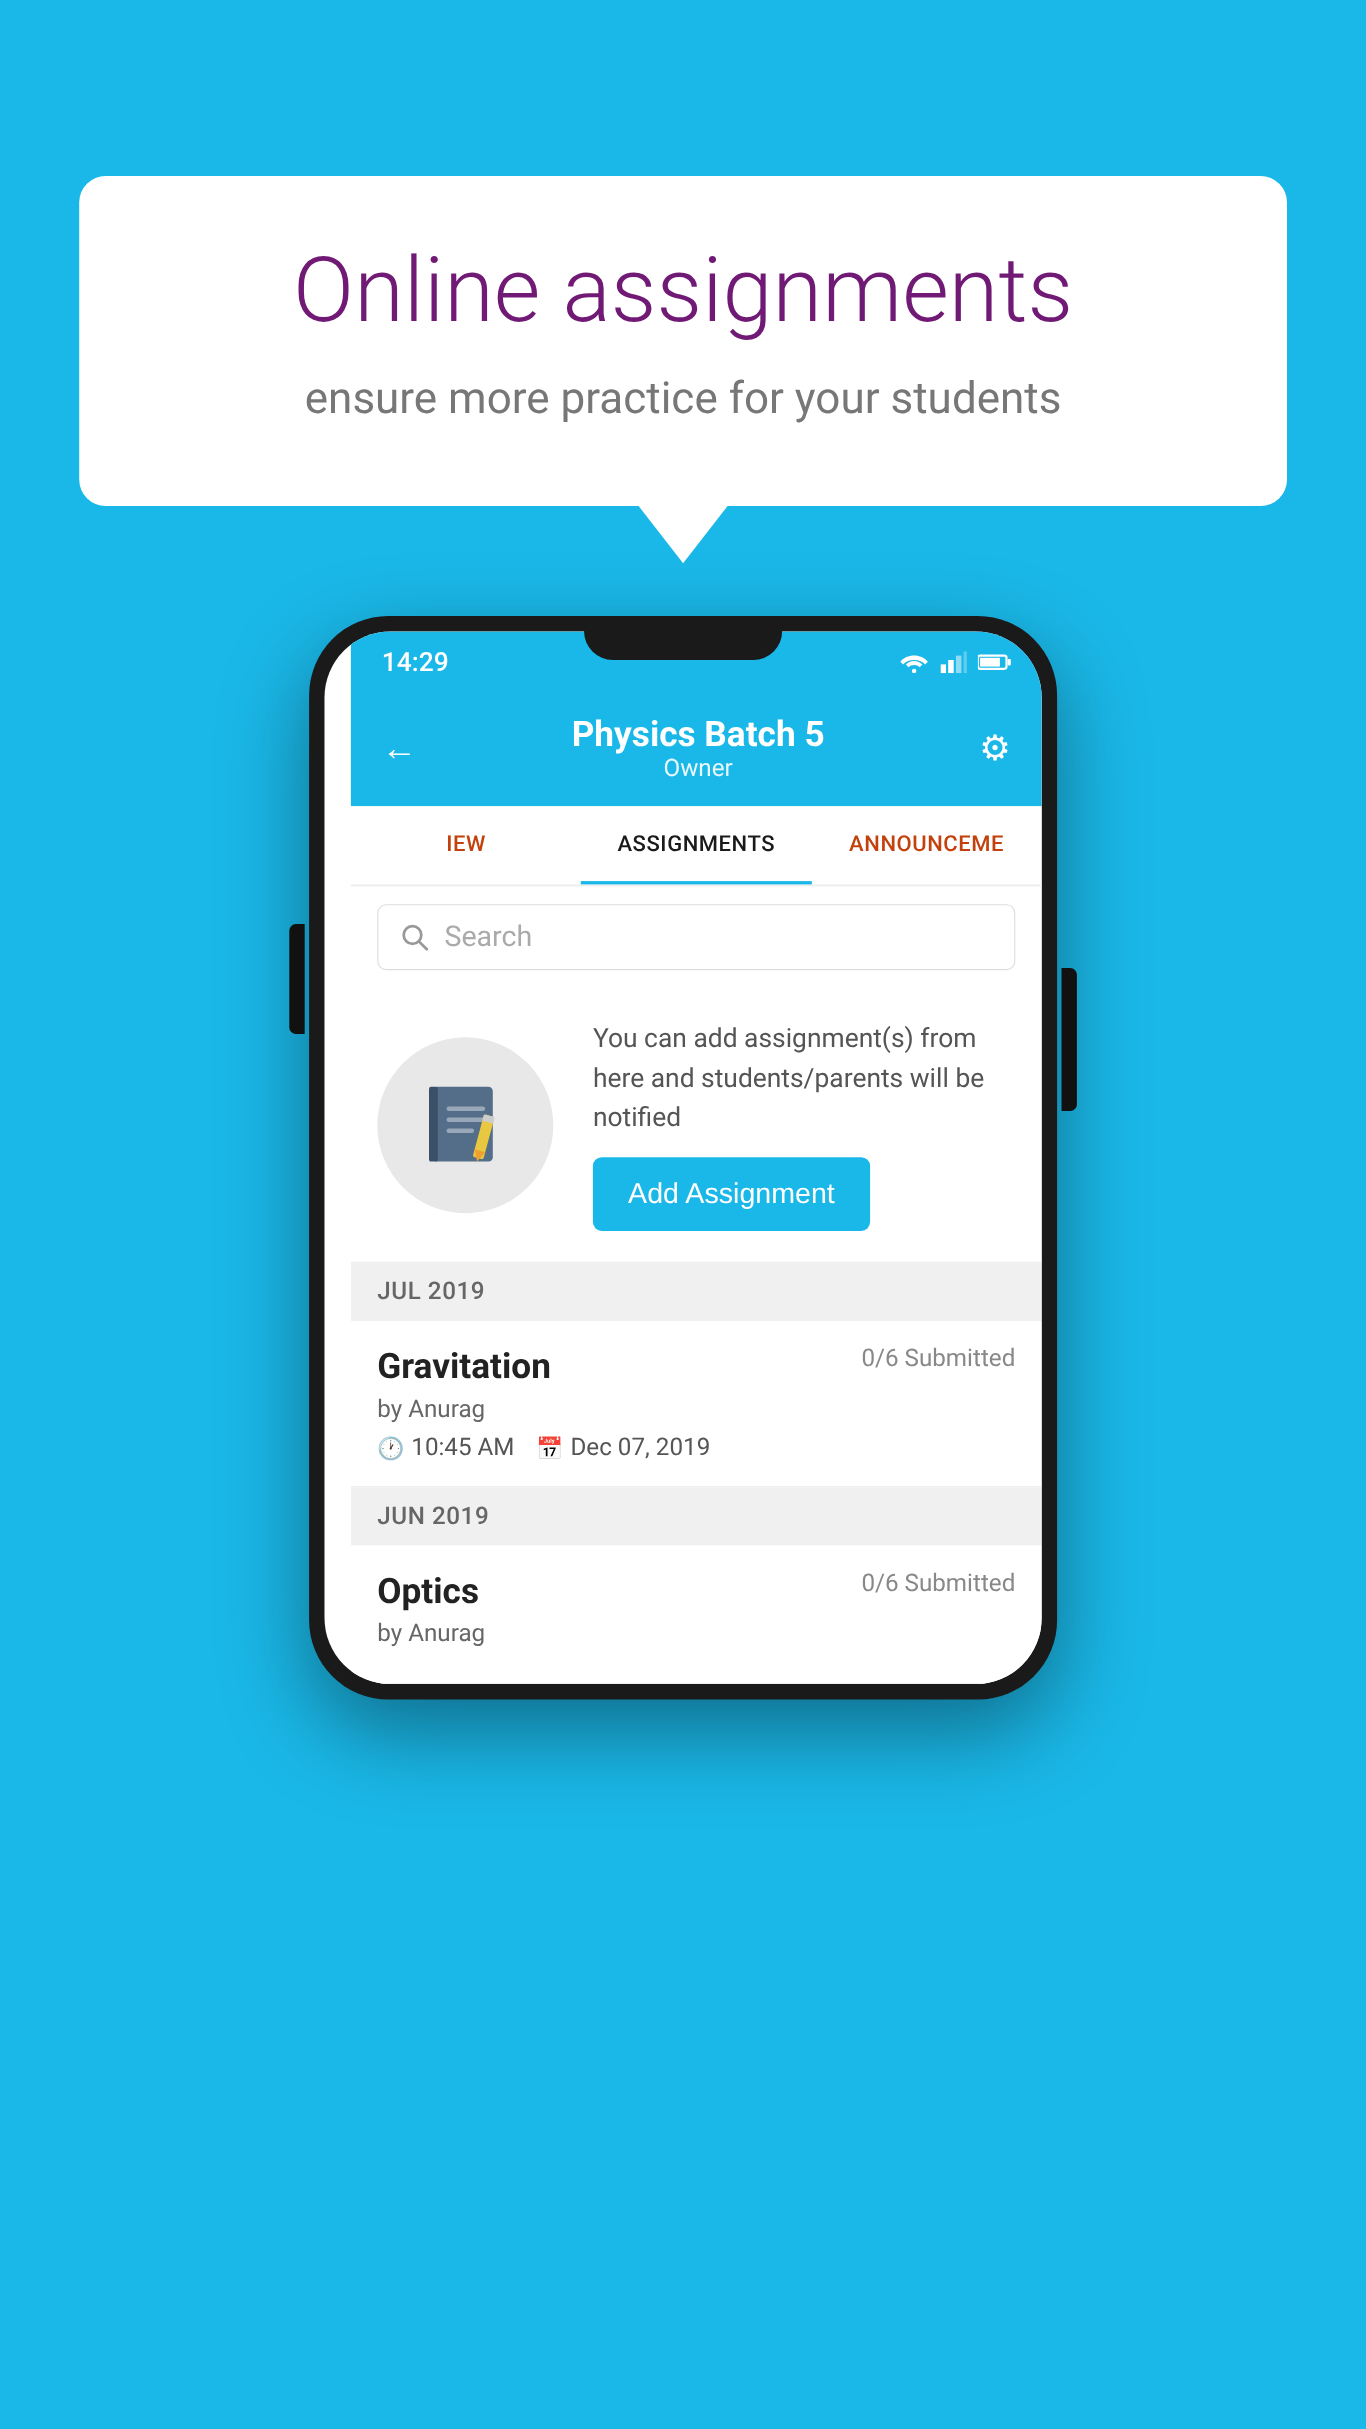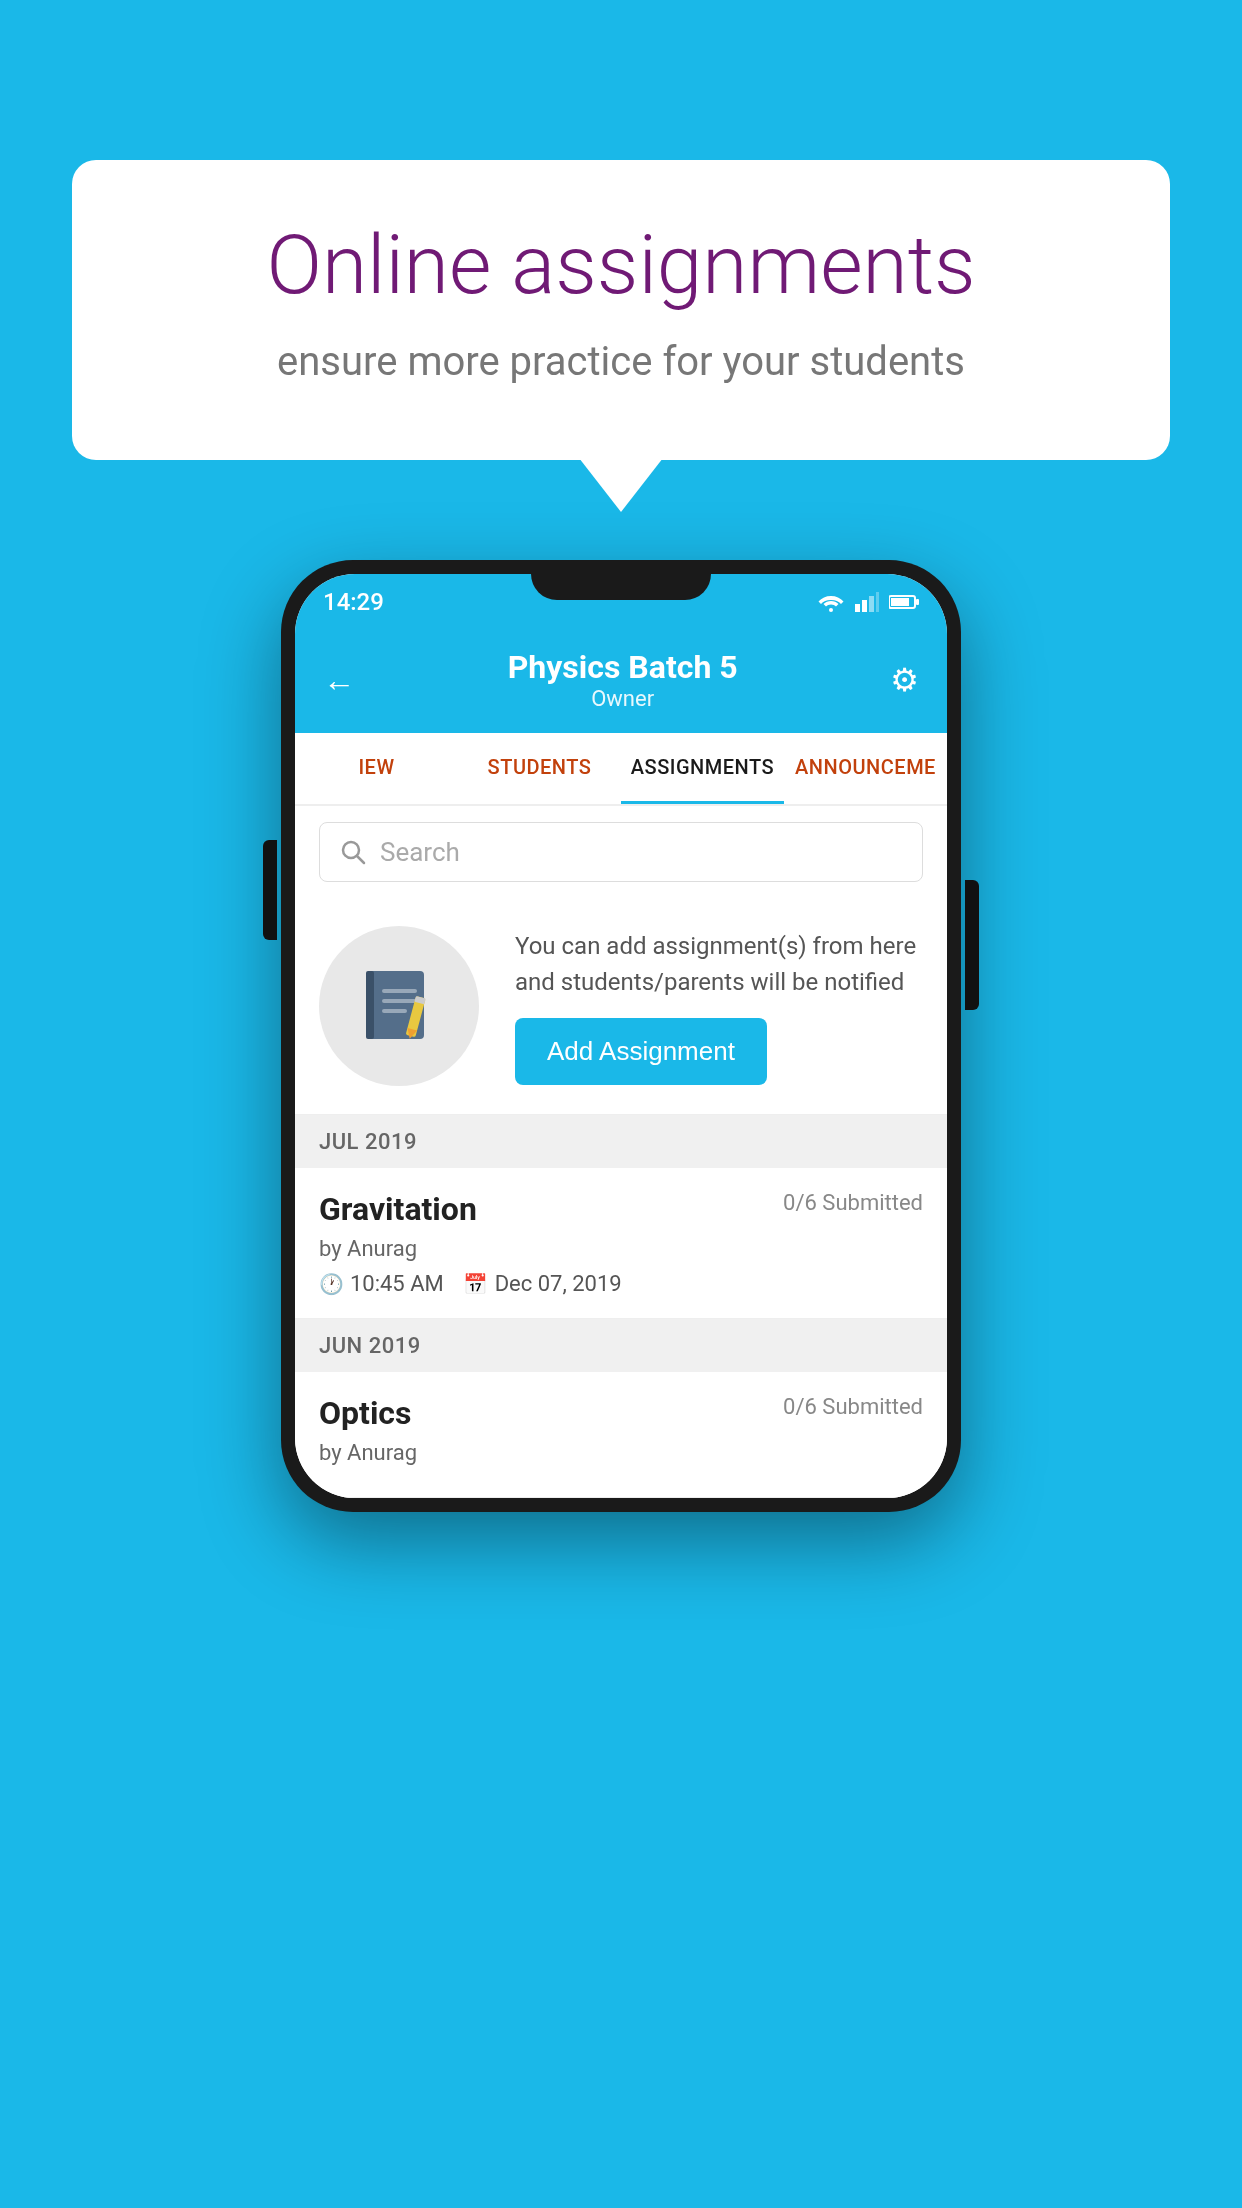--- a/index.html
+++ b/index.html
@@ -96,20 +96,21 @@
       height: 130px;
       background: #111;
       border-radius: 0 6px 6px 0;
     }
 
     .phone-inner {
       background: white;
       border-radius: 60px;
       overflow: hidden;
       position: relative;
+      padding-left: 24px;
     }
 
     
     .notch {
       position: absolute;
       top: 0;
       left: 50%;
       transform: translateX(-50%);
       width: 180px;
       height: 40px;
@@ -369,23 +370,20 @@
           <div class="header-title">Physics Batch 5</div>
           <div class="header-subtitle">Owner</div>
         </div>
         <span class="settings-btn">⚙</span>
       </div>
 
       <div class="tabs-bar">
         <div class="tab-item">
           <span>IEW</span>
         </div>
-        <div class="tab-item">
-          <span>STUDENTS</span>
-        </div>
         <div class="tab-item active">
           <span>ASSIGNMENTS</span>
         </div>
         <div class="tab-item">
           <span>ANNOUNCEME</span>
         </div>
       </div>
 
       <div class="search-container">
         <div class="search-box">

